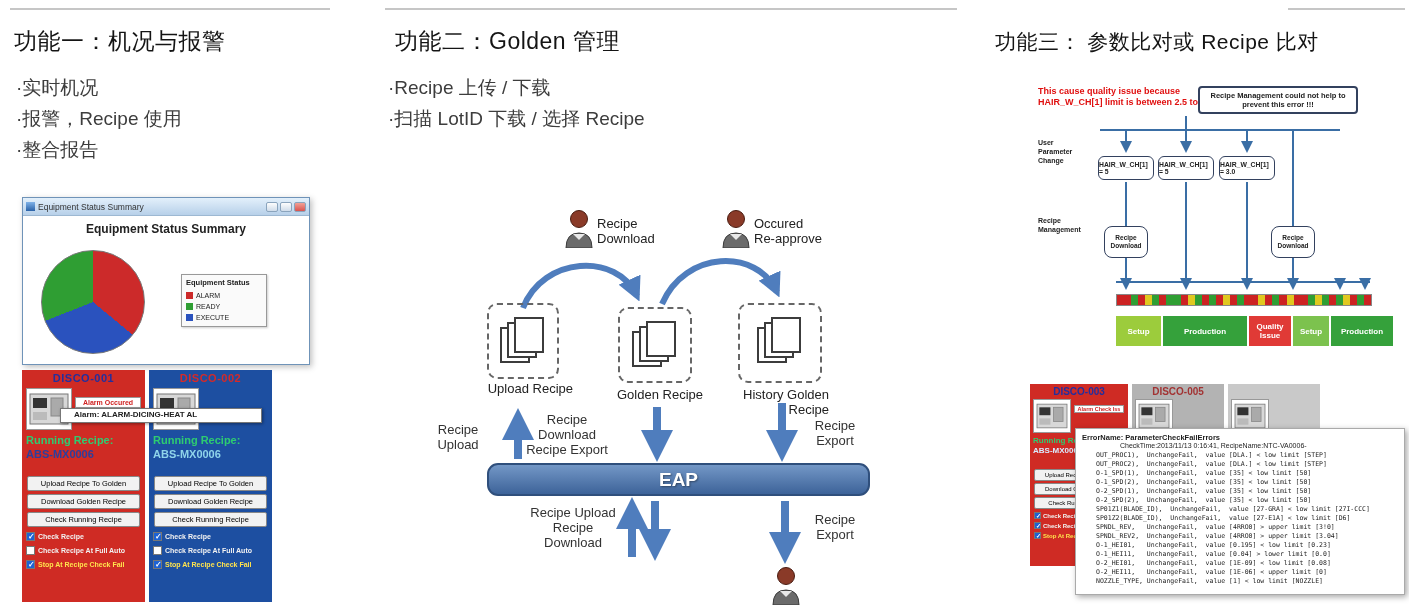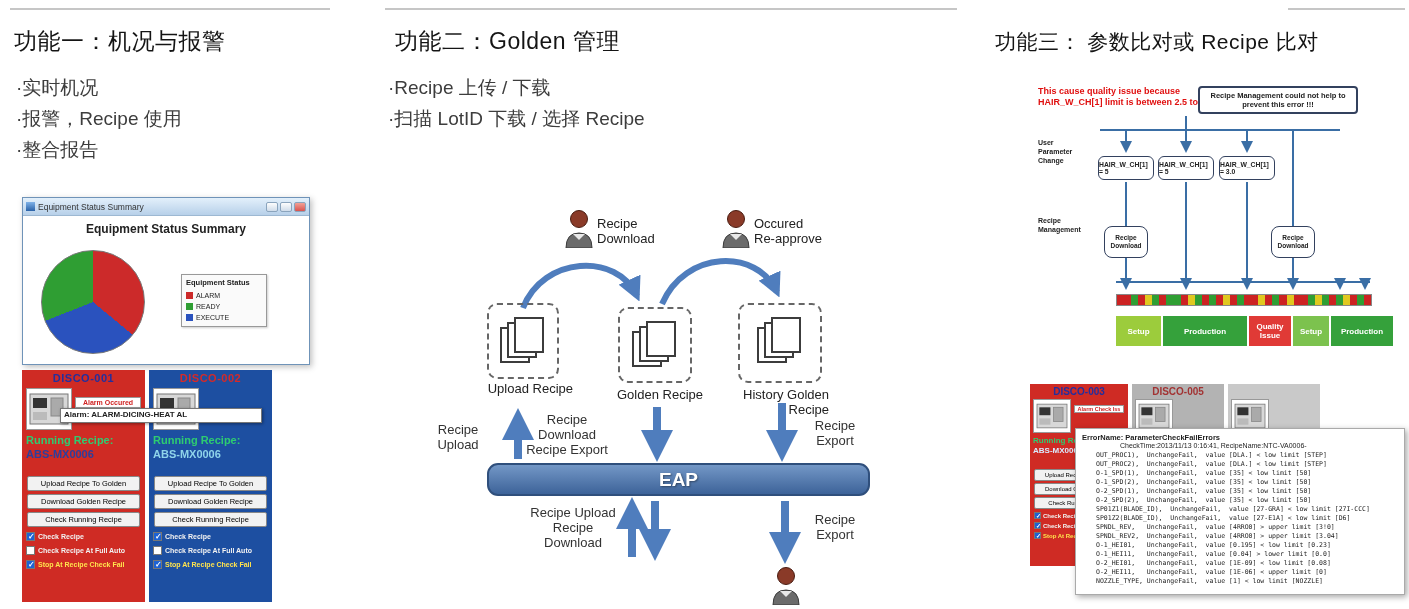--- a/index.html
+++ b/index.html
@@ -40,21 +40,21 @@
   .recipe-name{position:absolute;left:4px;top:78px;font-size:11px;font-weight:bold}
   .panel-red .recipe-name{color:#2b3f9e}
   .panel-blue .recipe-name{color:#8fd4ea}
   .panel-body{margin-top:92px}
   .pbtn{display:block;width:113px;margin:3px auto 0;height:15px;font-size:7.5px;background:#f2f2f2;border:1px solid #888;border-radius:2px;font-family:inherit;line-height:12px;white-space:nowrap;overflow:hidden;cursor:pointer}
   .chk-row{display:flex;align-items:center;gap:3px;margin:5px 2px 0;font-size:7px;font-weight:bold;color:#f2f2f2}
   .chk-row.y{color:#ffe34d}
   .cb{width:9px;height:9px;background:#fff;border:1px solid #777;flex:none;position:relative}
   .cb.checked{background:#1d62d4}
   .cb.checked::after{content:"✓";color:#fff;font-size:8px;position:absolute;left:1px;top:-1px}
-  .alert-overlay{position:absolute;left:38px;top:38px;width:202px;height:15px;background:#fff;border:1px solid #777;color:#222;font-size:8px;font-weight:bold;padding:1px 3px;z-index:5;box-shadow:1px 1px 3px rgba(0,0,0,.4);white-space:nowrap;overflow:hidden}
+  .alert-overlay{position:absolute;left:38px;top:38px;width:202px;height:15px;background:#fff;border:1px solid #777;color:#222;font-size:8px;font-weight:bold;padding:1px 13px;z-index:5;box-shadow:1px 1px 3px rgba(0,0,0,.4);white-space:nowrap;overflow:hidden}
 
   
   .c2diag{position:absolute}
   .arrows{position:absolute;left:0;top:0}
   .person{position:absolute;width:32px;height:40px}
   .plabel{position:absolute;font-size:13px;color:#222;line-height:15px}
   .dashedbox{position:absolute;border:2px dashed #666;border-radius:10px}
   .docstack{position:relative;width:46px;height:46px;margin:12px auto 0}
   .pg{position:absolute;width:30px;height:36px;background:#fff;border:2px solid #3c3c3c}
   .p1{left:0;top:10px}.p2{left:7px;top:5px}.p3{left:14px;top:0}

